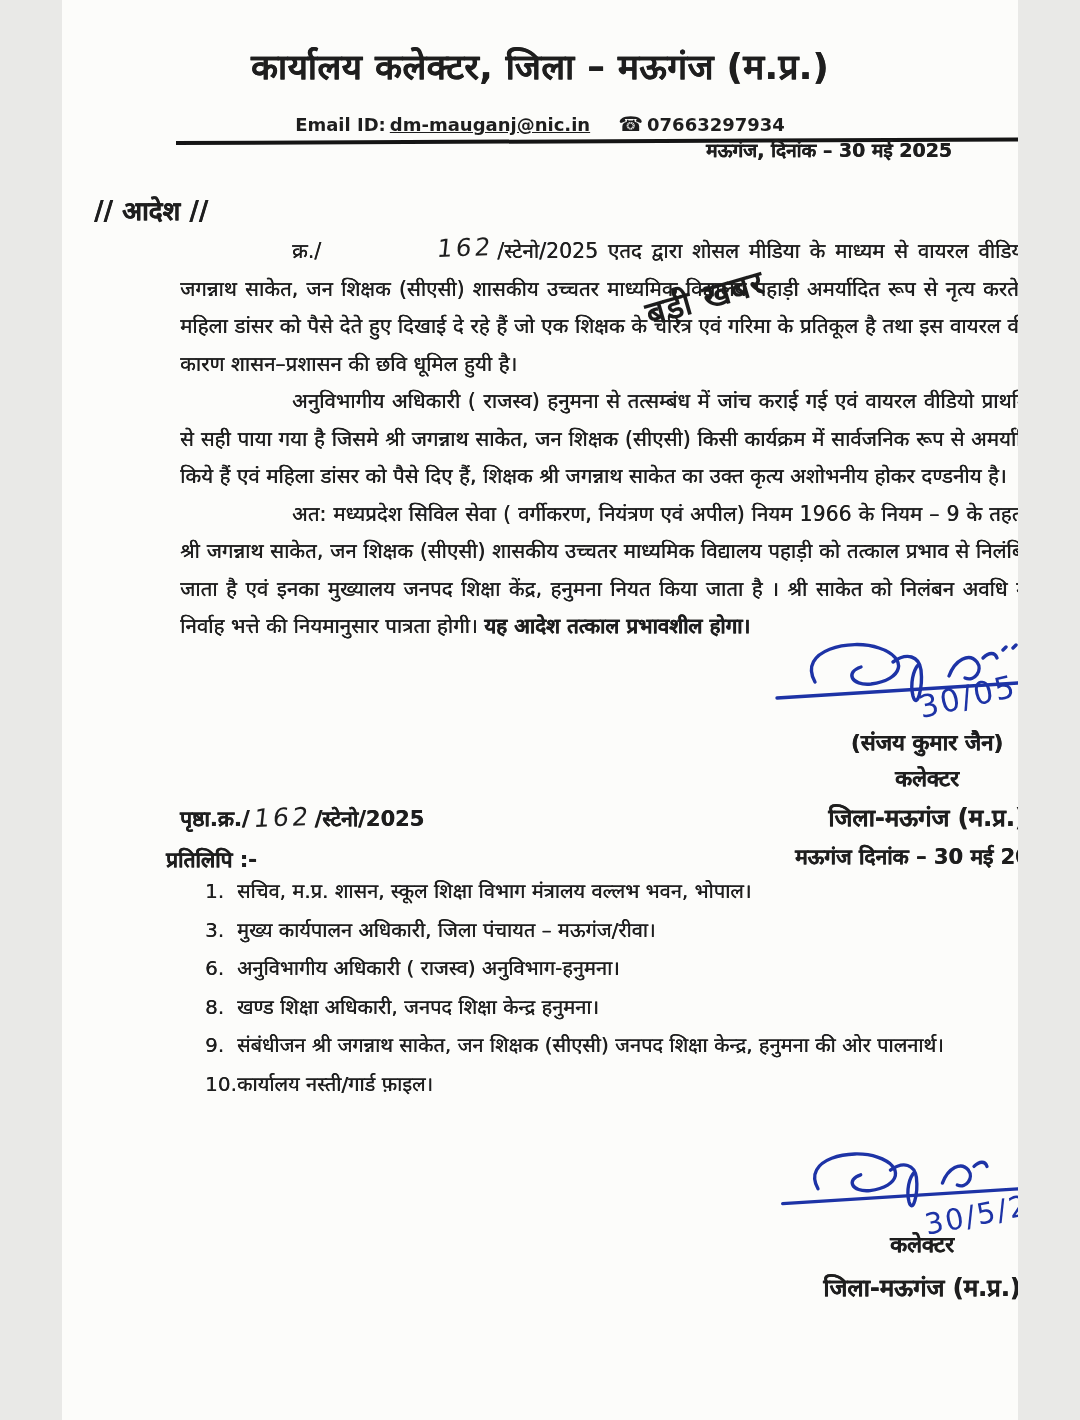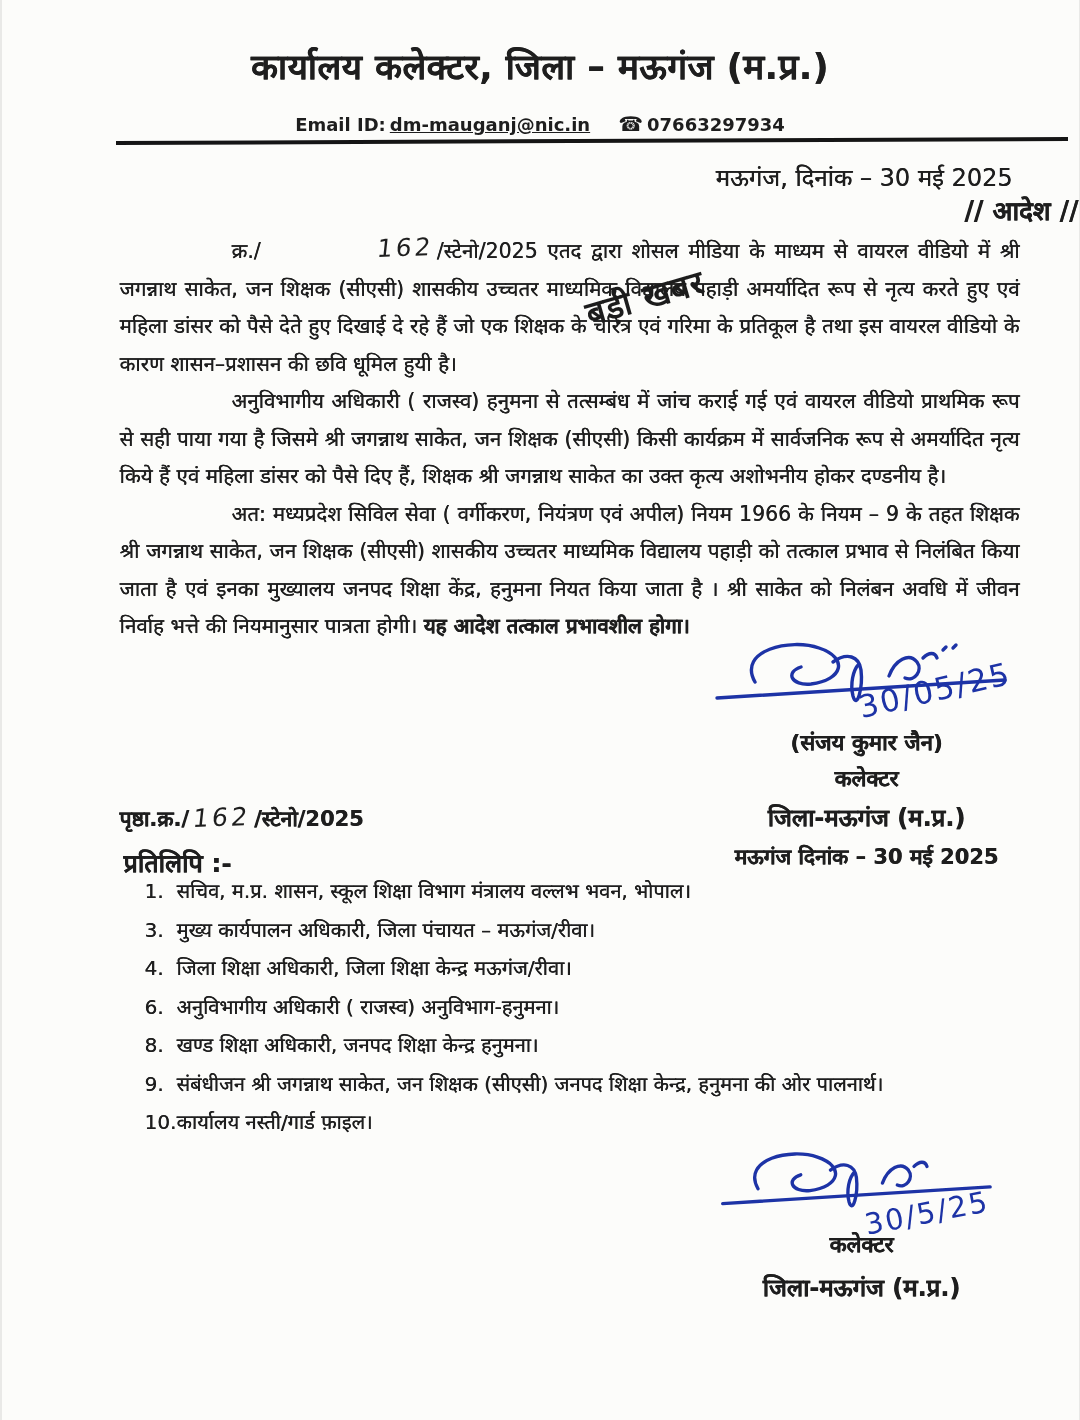--- a/index.html
+++ b/index.html
@@ -1,43 +1,43 @@
 <!DOCTYPE html>
 <html><head>
 <meta charset="utf-8">
 <style>
   * { margin:0; padding:0; box-sizing:border-box; }
   html,body { background:#e9e9e7; }
   .page {
-    position:relative; width:1077px; height:1420px; margin:0 auto;
+    position:relative; width:956px; height:1420px; margin:0 auto;
     background:#fcfcfa; color:#1e1e1e; overflow:hidden;
     font-family:"DejaVu Sans", sans-serif;
   }
   .doc-text { text-shadow:0.35px 0 currentColor; }
 
   .office-title {
     position:absolute; top:42px; left:0; width:100%; text-align:center;
     font-size:35px; font-weight:700; letter-spacing:0.5px;
   }
   .contact-line {
     position:absolute; top:112px; left:0; width:100%; text-align:center;
     font-size:18px; font-weight:700;
   }
   .contact-line .email { text-decoration:underline; margin-left:4px; }
   .contact-line .phone-ic { margin:0 4px 0 28px; font-size:20px; }
   .rule {
     position:absolute; top:139px; left:114px; width:952px; height:3.5px;
     background:#151515; transform:rotate(-0.25deg);
   }
   .date-top {
-    position:absolute; top:160px; right:66px; font-size:24px; font-weight:400;
+    position:absolute; top:137px; right:66px; font-size:19px; font-weight:700;
   }
   .order-heading {
-    position:absolute; top:192px; left:0; width:100%; text-align:right;
-    font-size:26px; font-weight:700;
+    position:absolute; top:192px; left:0; width:100%; text-align:left;
+    font-size:26px; font-weight:700;padding-left:32px;
   }
   .body-flow {
     position:absolute; top:231px; left:118px; width:900px;
     font-size:20.5px; line-height:37.5px; text-align:justify;
   }
   .body-flow p { text-indent:112px; }
   .hand-num {
     display:inline-block; font-size:1.2em; letter-spacing:3px;
     transform:skewX(-8deg) rotate(-2deg); font-weight:400; text-shadow:none;
     padding:0 4px;
@@ -63,21 +63,21 @@
   .hand-date-top {
     top:672px; left:855px; font-size:31px; color:#1d33a6;
     transform:rotate(-13deg); letter-spacing:2px;
   }
   .hand-date-bottom {
     top:1196px; left:862px; font-size:29px; color:#1d33a6;
     transform:rotate(-11deg); letter-spacing:2px;
   }
 
   .endorse-ref { position:absolute; top:803px; left:118px; font-size:21px; font-weight:700; }
-  .copies-label { position:absolute; top:845px; left:122px; font-size:25px; font-weight:700; }
+  .copies-label { position:absolute; top:845px; left:104px; font-size:21px; font-weight:700; }
   .copies-list {
     position:absolute; top:878px; left:143px; width:860px;
     font-size:20px; list-style:none;
   }
   .copies-list li { margin-bottom:12.5px; line-height:26px; }
   .copies-list .num { display:inline-block; min-width:32px; }
 
   .sig-bottom { top:1146px; left:690px; width:340px; }
   .sig-bottom .line2 { font-size:22px; font-weight:700; margin-top:0px; }
   .sig-bottom .line3 { font-size:24px; font-weight:700; margin-top:12px; }
@@ -127,21 +127,20 @@
   <div class="hand-date hand-date-top">30/05/25</div>
 
   <div class="endorse-ref doc-text">
     <span>पृष्ठा.क्र./</span><span class="hand-num">162</span><span>/स्टेनो/2025</span>
   </div>
   <div class="copies-label doc-text">प्रतिलिपि :-</div>
 
   <ol class="copies-list doc-text">
     <li><span class="num">1.</span><span>सचिव, म.प्र. शासन, स्कूल शिक्षा विभाग मंत्रालय वल्लभ भवन, भोपाल।</span></li>
     <li><span class="num">3.</span><span>मुख्य कार्यपालन अधिकारी, जिला पंचायत – मऊगंज/रीवा।</span></li>
-    <li><span class="num">4.</span><span>जिला शिक्षा अधिकारी, जिला शिक्षा केन्द्र मऊगंज/रीवा।</span></li>
     <li><span class="num">6.</span><span>अनुविभागीय अधिकारी ( राजस्व) अनुविभाग-हनुमना।</span></li>
     <li><span class="num">8.</span><span>खण्ड शिक्षा अधिकारी, जनपद शिक्षा केन्द्र हनुमना।</span></li>
     <li><span class="num">9.</span><span>संबंधीजन श्री जगन्नाथ साकेत, जन शिक्षक (सीएसी) जनपद शिक्षा केन्द्र, हनुमना की ओर पालनार्थ।</span></li>
     <li><span class="num">10.</span><span>कार्यालय नस्ती/गार्ड फ़ाइल।</span></li>
   </ol>
 
   <div class="sig-block sig-bottom">
     <svg class="scribble" width="300" height="78" viewBox="0 0 320 84">
       <g fill="none" stroke="#1d33a6" stroke-width="3.6" stroke-linecap="round">
         <path d="M48,46 C30,14 84,2 112,12 C142,22 136,44 104,48 C84,50 78,36 94,31"></path>

